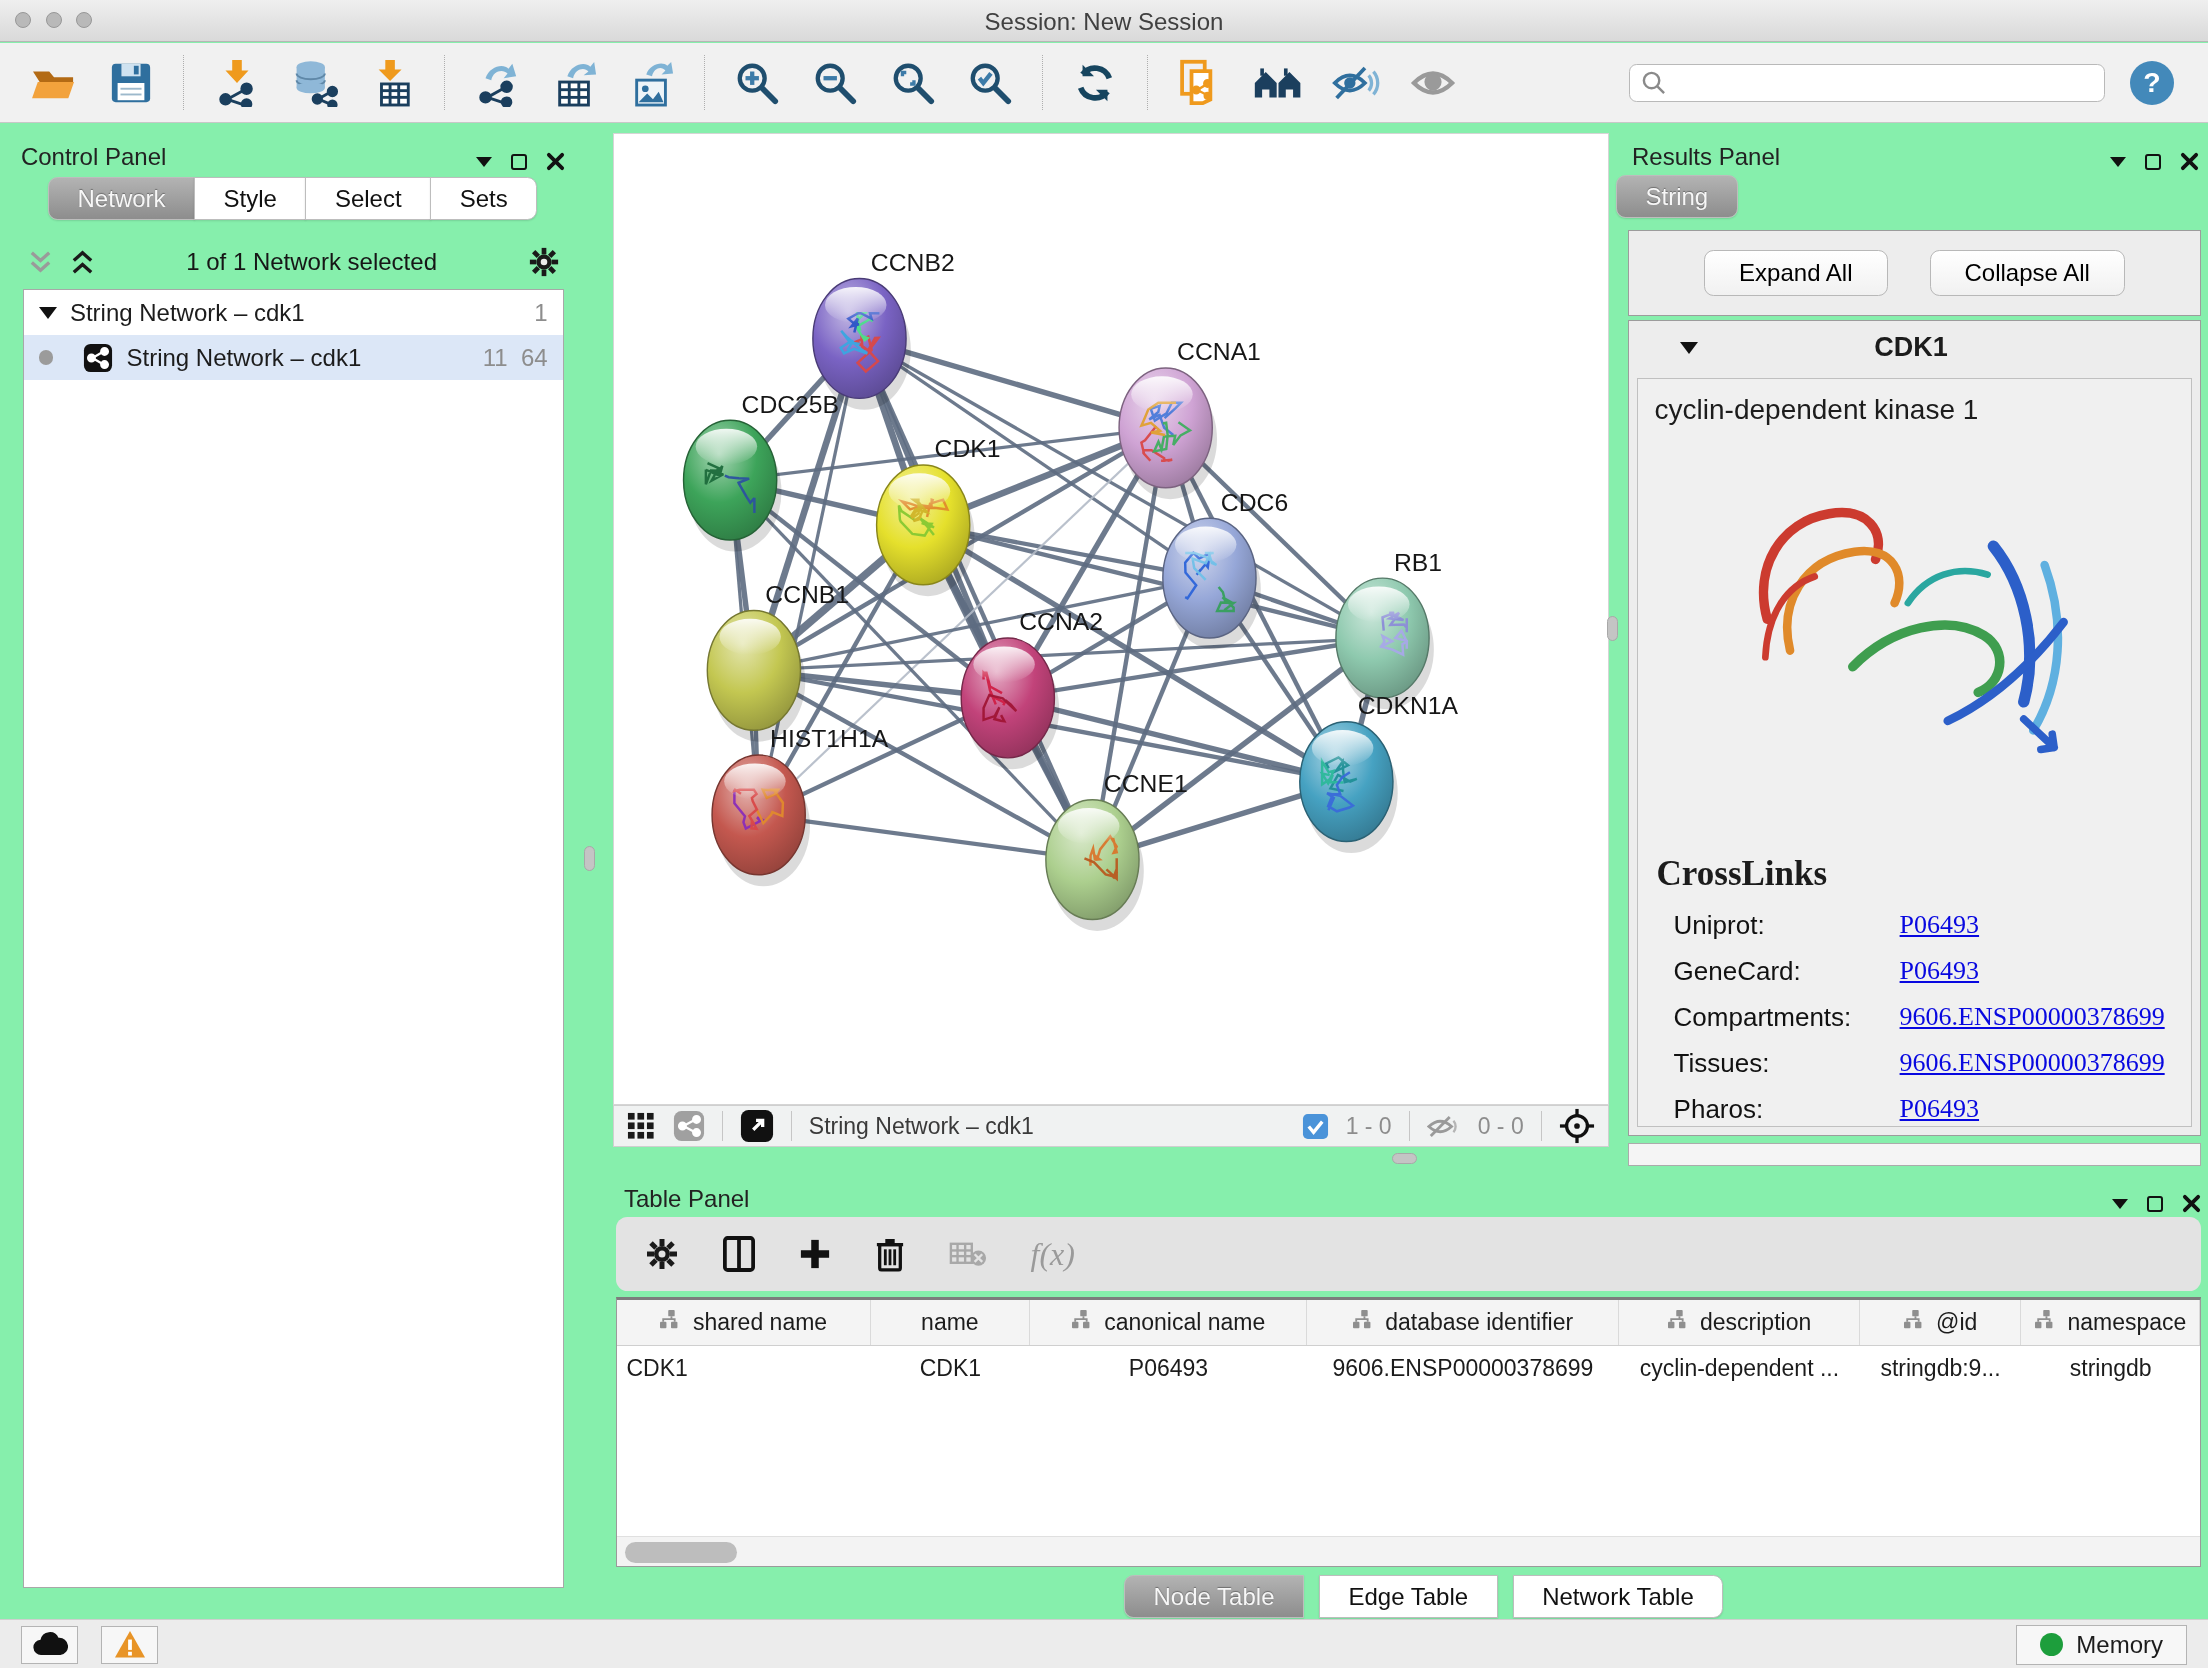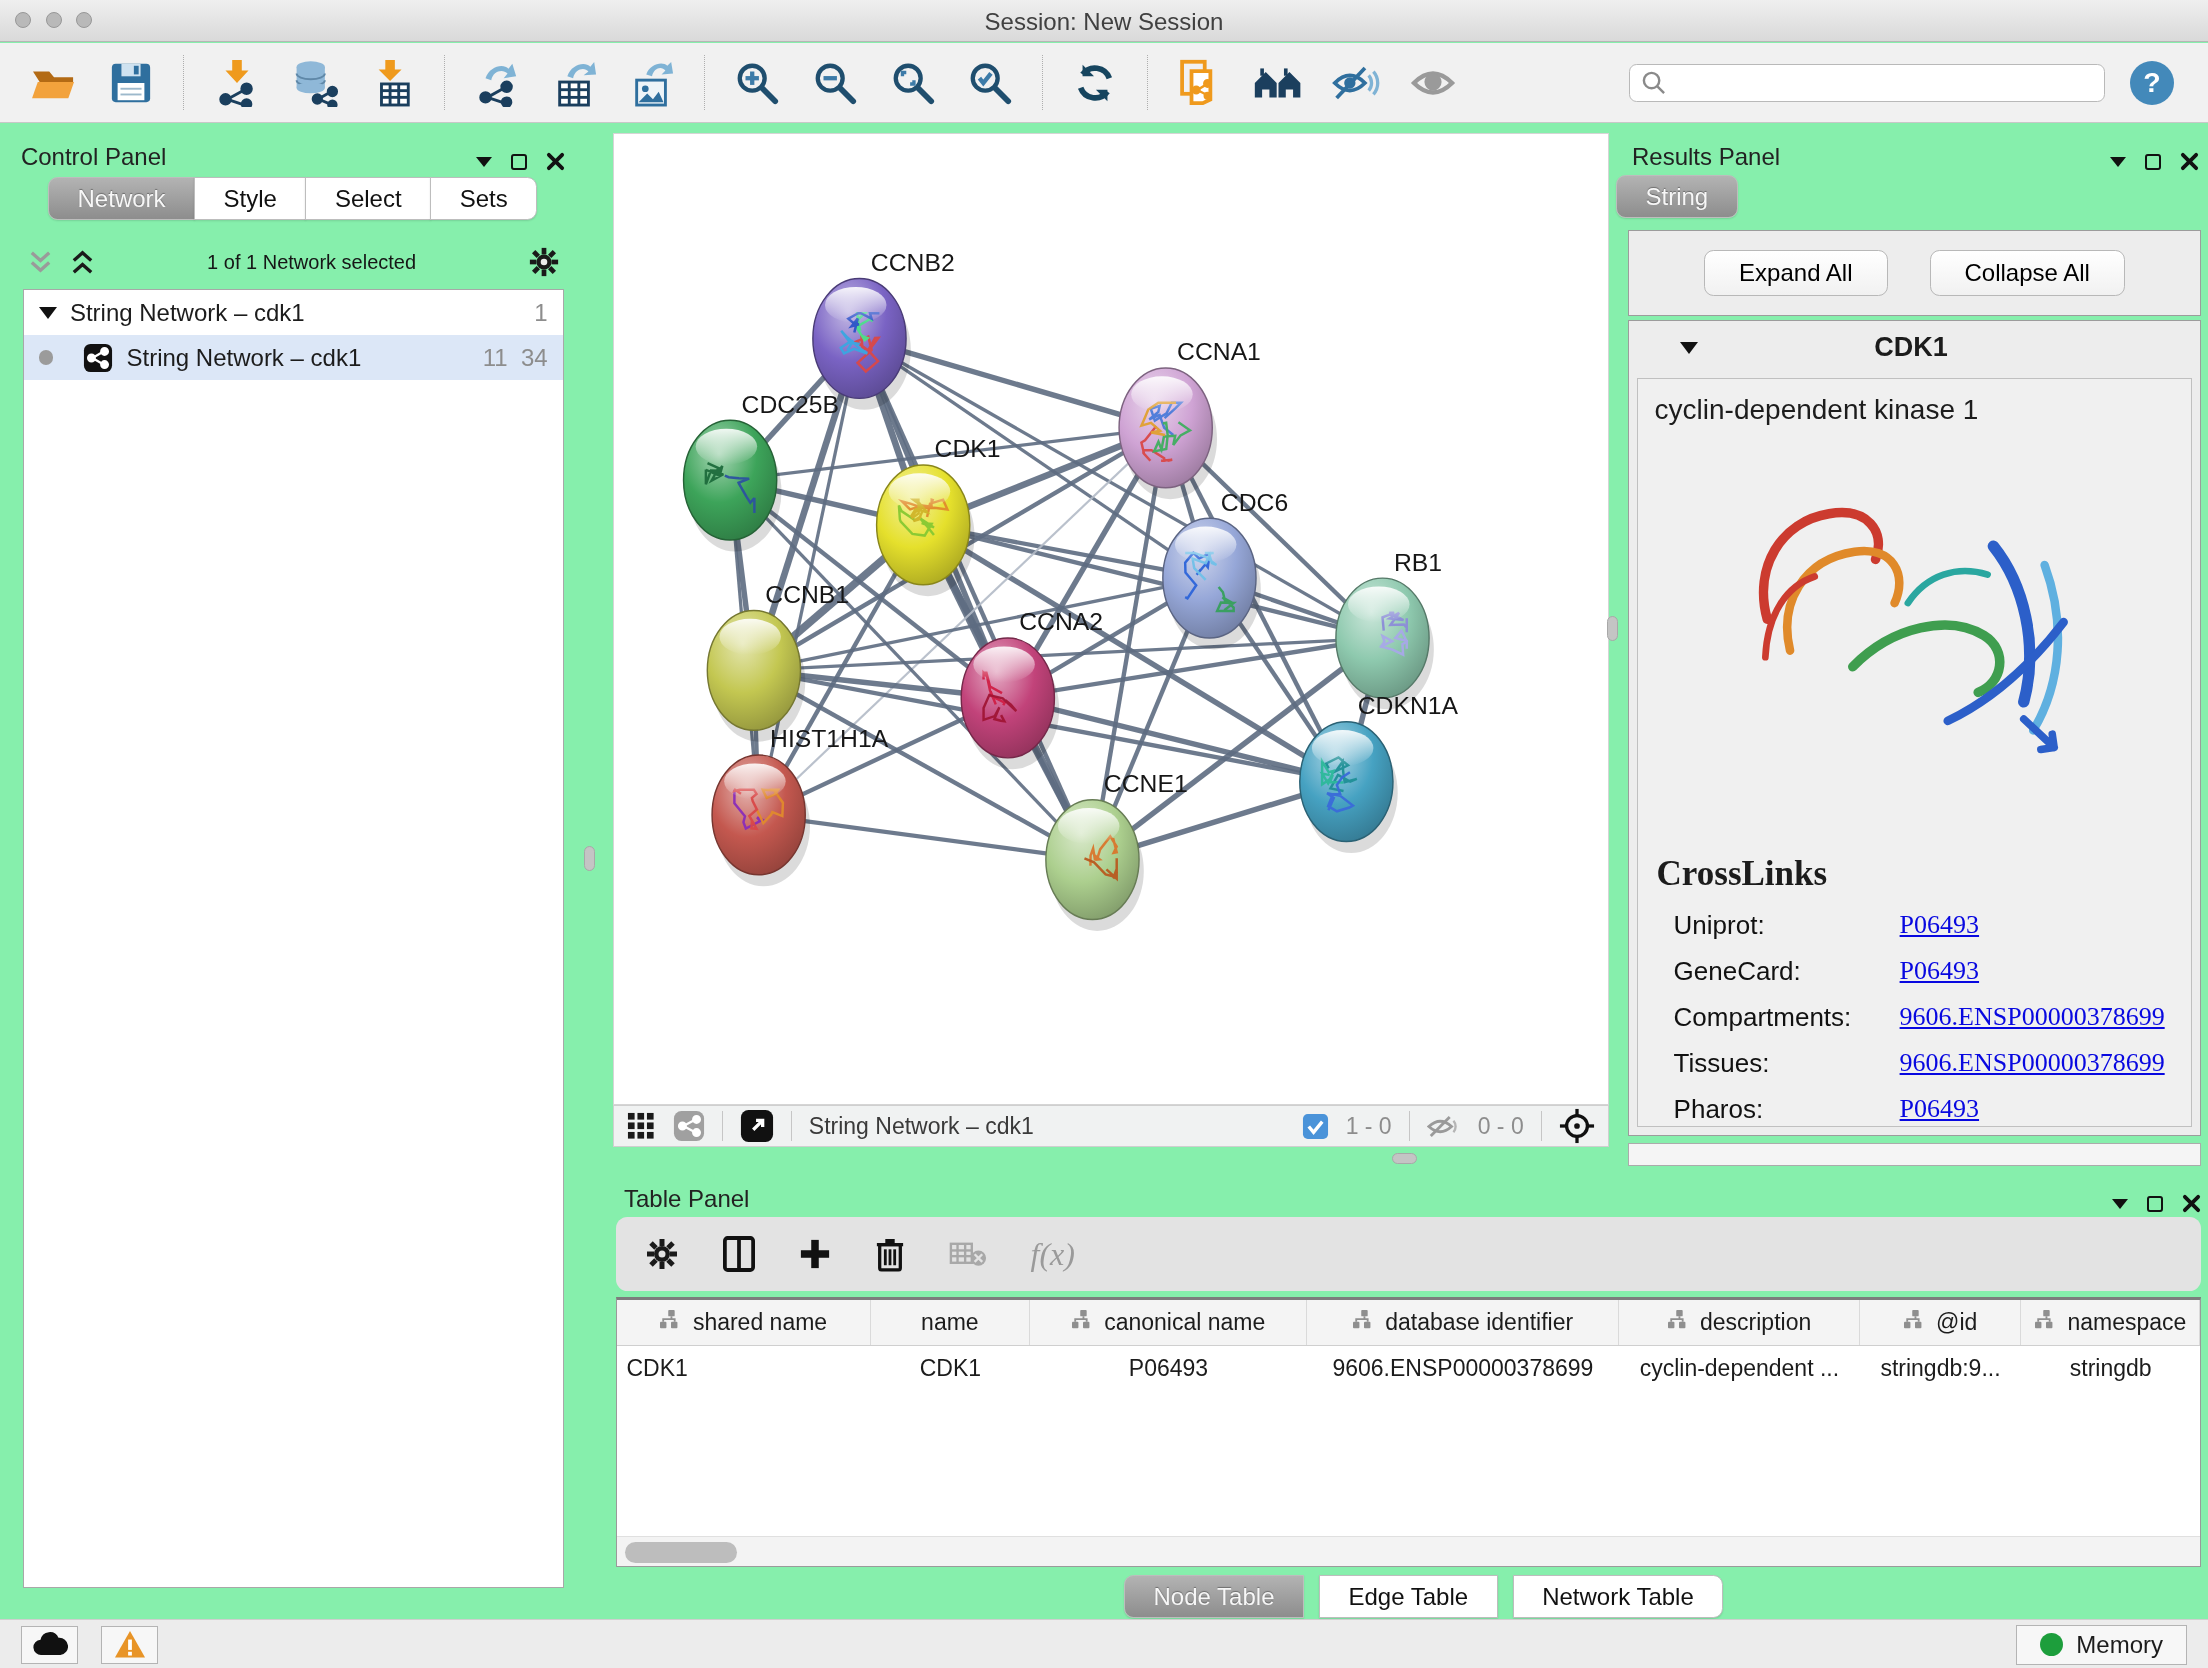--- a/index.html
+++ b/index.html
@@ -31,21 +31,21 @@
   .seg-tab{padding:6.7px 28.5px;font-size:24px;background:#fff;border:1px solid #bdbdbd;margin-left:-1px;color:#111;box-shadow:0 1px 1.9px rgba(0,0,0,.12);}
   .seg-tab:first-child{border-radius:9.5px 0 0 9.5px;}
   .seg-tab:last-child{border-radius:0 9.5px 9.5px 0;}
   .seg-tab.active{background:linear-gradient(#b3b3b3,#8d8d8d);color:#f7f7f7;text-shadow:0 -1px 1px rgba(0,0,0,.35);}
 
   
   .cp{position:absolute;left:7.6px;top:133px;width:571px;bottom:59px;}
   .cp-head{position:absolute;left:13.3px;right:13.3px;top:0;height:38px;}
   .cp-tabs{position:absolute;left:0;right:0;top:44px;display:flex;justify-content:center;}
   .gear-row{position:absolute;left:19px;right:19px;top:107px;height:44px;display:flex;align-items:center;}
-  .sel-status{flex:1;text-align:center;font-size:20px;color:#161616;}
+  .sel-status{flex:1;text-align:center;font-size:24px;color:#161616;}
   .netlist{position:absolute;left:15px;right:15px;top:156px;bottom:21px;background:#fff;border:1px solid #a8a8a8;}
   .tree-row{height:45px;display:flex;align-items:center;font-size:24px;padding:0 15px;gap:13.3px;}
   .tree-row .count{color:#8d8d8d;}
   .tree-row.selected{background:#dce7f7;}
   .tri-down{width:0;height:0;border-left:9.5px solid transparent;border-right:9.5px solid transparent;border-top:12.4px solid #111;}
   .dot{width:14.3px;height:14.3px;border-radius:50%;background:#9b9b9b;}
   .spacer{flex:1;}
 
   
   .canvas{position:absolute;left:613px;top:133px;width:996px;height:972px;background:#fff;border:1px solid #d5d5d5;}
@@ -346,21 +346,21 @@
               <line x1="10" y1="16" x2="22" y2="9"></line>
               <line x1="10" y1="16" x2="22" y2="23"></line>
               <circle cx="9" cy="16" r="3.5"></circle>
               <circle cx="23" cy="9" r="3.5"></circle>
               <circle cx="23" cy="23" r="3.5"></circle>
             </g>
           </svg>
         <span>String Network – cdk1</span>
         <span class="spacer"></span>
         <span class="count">11</span>
-        <span class="count">34</span>
+        <span class="count">64</span>
       </div>
     </div>
   </div>
 
   <div class="canvas">
     <svg id="net-svg" width="994" height="970" viewBox="0 0 1045 1020">
         <defs>
           <linearGradient id="gloss" x1="0" y1="0" x2="0" y2="1">
             <stop offset="0%" stop-color="#ffffff" stop-opacity="0.9"></stop>
             <stop offset="100%" stop-color="#ffffff" stop-opacity="0"></stop>

